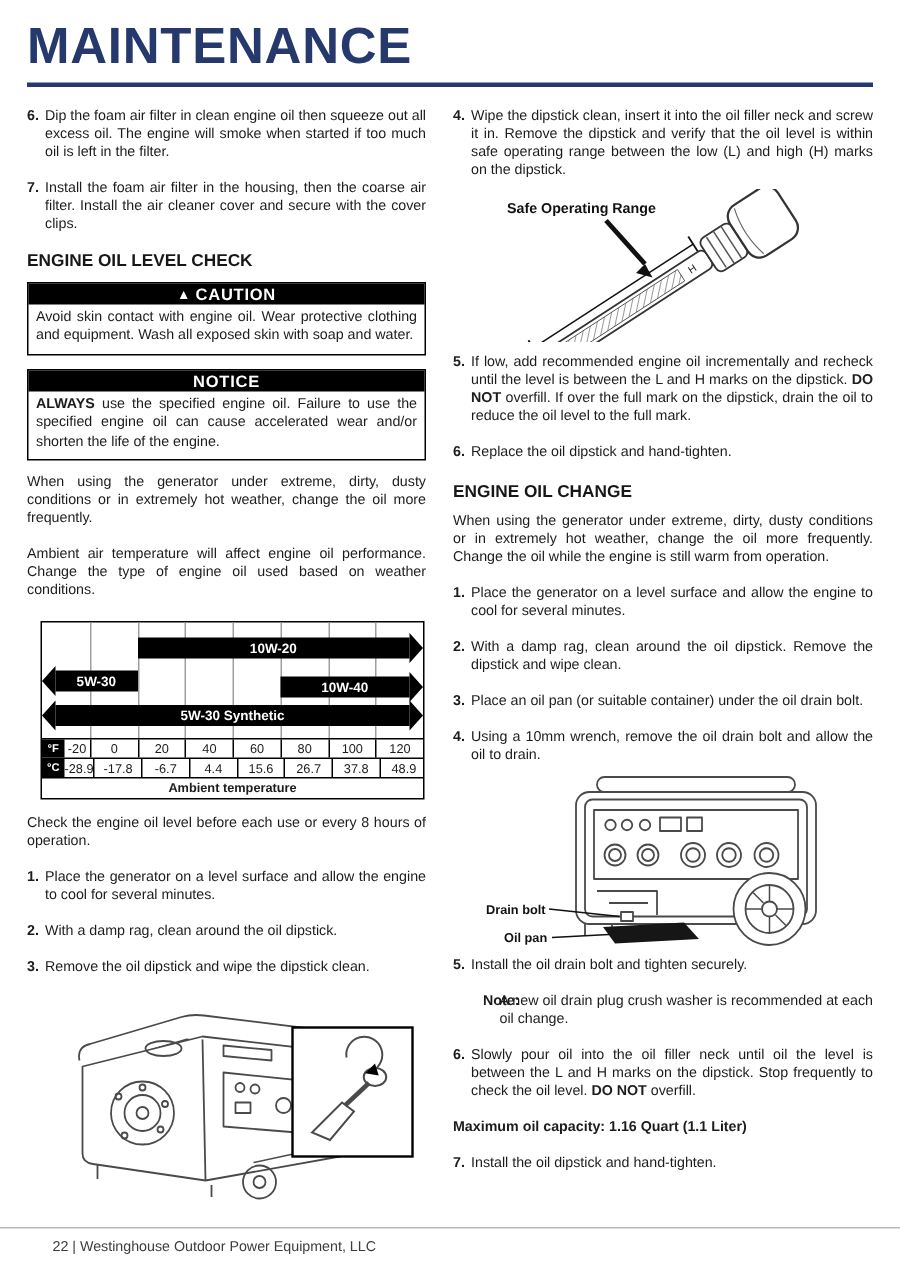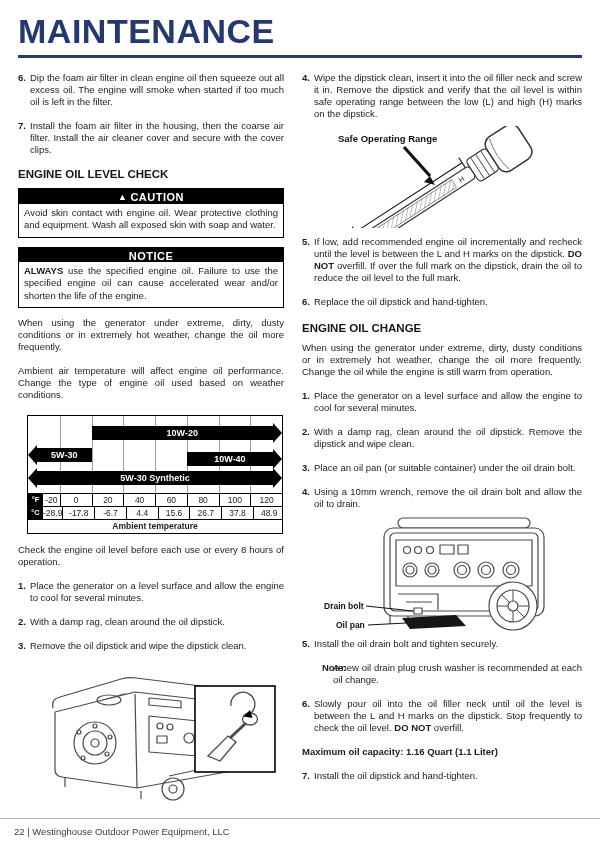--- a/index.html
+++ b/index.html
@@ -53,21 +53,21 @@
   .temp-label { flex:0 0 15px; background:#000; color:#fff; font-weight:bold; font-size:7.5px; display:flex; align-items:center; justify-content:center; }
   .temp-cell { flex:0 0 12.5%; border-left:1px solid #000; display:flex; align-items:center; justify-content:center; }
   .temp-cell.first { flex:1 1 auto; border-left:none; }
   .oc-footer { height:14px; line-height:13px; border-top:1px solid #000; text-align:center; font-size:8.5px;font-weight:bold; }
   
   .illus { display:block; margin:0 auto; }
   svg text { font-family:"Liberation Sans", sans-serif; }
   
   .pfooter { position:absolute; left:0; right:0; bottom:0; height:28px; }
   .pfooter .fline { height:1px; background:#b9b9b9; }
-  .pfooter .ftext { padding:7px 0 0 14px; font-size:9.5px; color:#3c3c3c; }
+  .pfooter .ftext { padding:7px 0 0 35px; font-size:9.5px; color:#3c3c3c; }
 </style>
 </head>
 <body>
 
 <div class="page">
 
   <div class="hdr">
     <h1>MAINTENANCE</h1>
     <div class="rule"></div>
   </div>

